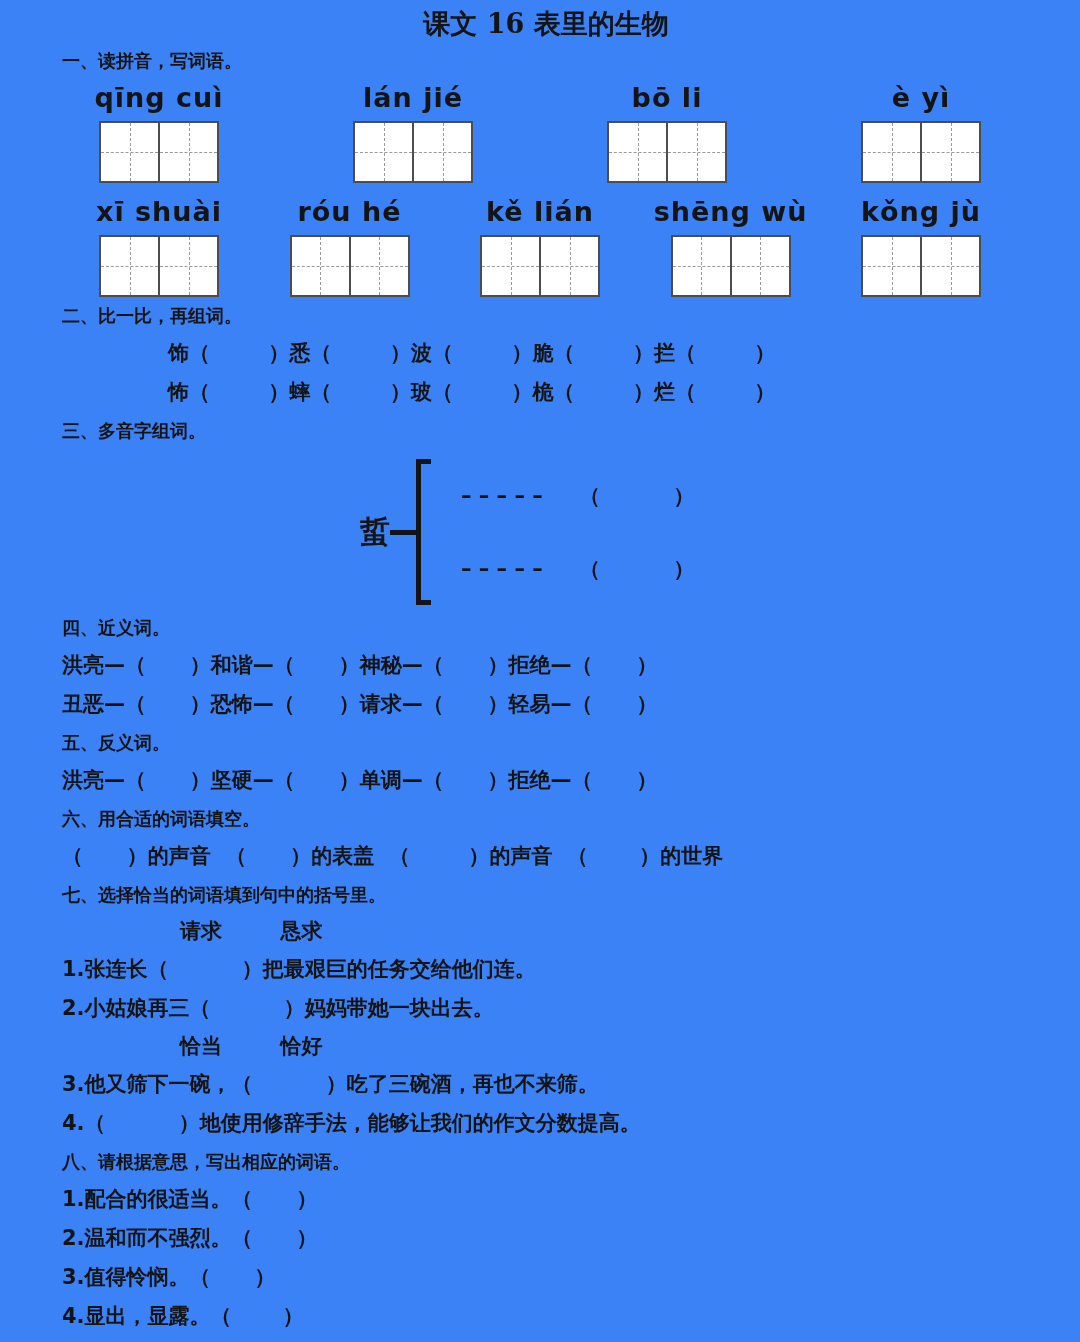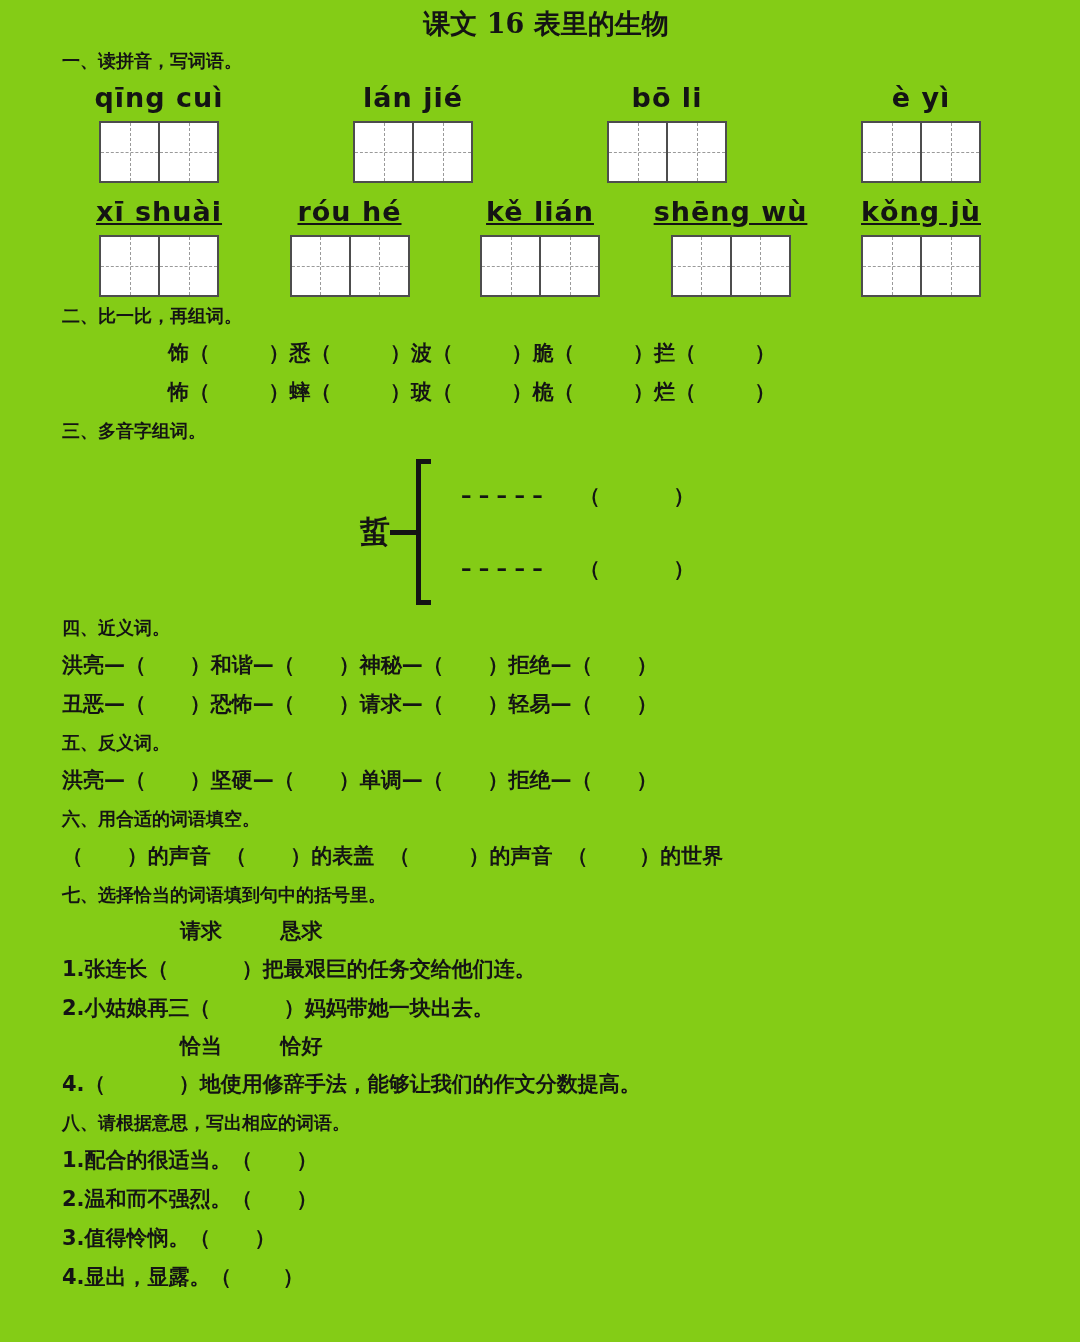--- a/index.html
+++ b/index.html
@@ -1,29 +1,29 @@
 <!DOCTYPE html>
 <html><head>
 <meta charset="utf-8">
 <style>
   html,body{margin:0;padding:0;background:#e9e9e9;}
   .page{
     width:1080px;height:1342px;box-sizing:border-box;
-    background:#84cc16;color:#141414;
+    background:#3b82f6;color:#141414;
     font-family:"DejaVu Sans",sans-serif;font-weight:700;
     padding:6px 50px 0 62px;overflow:hidden;position:relative;
   }
   .title{text-align:center;font-size:27px;line-height:36px;font-family:"DejaVu Serif","DejaVu Sans",serif;font-weight:700;}
   .heading{font-size:18px;line-height:37px;margin-top:0;white-space:pre-wrap;}
   .line{font-size:21px;line-height:39px;white-space:pre-wrap;}
   .indent-words{margin-left:106px;}
   .indent-bank{margin-left:118px;line-height:37px;}
   
   .py-grid-wrap{display:flex;justify-content:space-between;padding:0 14px 0 2px;margin-top:2px;text-align:right;}
-  .py-grid-wrap.second{margin-top:12px;text-decoration:underline;}
+  .py-grid-wrap.second{margin-top:12px;}
   .py-col{width:190px;display:flex;flex-direction:column;align-items:center;}
   .pinyin{font-size:27px;line-height:34px;font-weight:600;letter-spacing:1px;white-space:pre;}
   .grid{width:116px;height:58px;border:2px solid #4d4d4d;display:flex;margin-top:6px;background:#fff;}
   .cell{flex:1;position:relative;}
   .cell + .cell{border-left:2px solid #4d4d4d;}
   .cell::before{content:"";position:absolute;left:50%;top:0;bottom:0;border-left:1px dashed #9a9a9a;}
   .cell::after{content:"";position:absolute;top:50%;left:0;right:0;border-top:1px dashed #9a9a9a;}
   
   .poly{display:flex;align-items:center;margin:10px 0 4px 298px;}
   .poly-char{font-size:30px;line-height:30px;}
@@ -133,20 +133,21 @@
   <div class="line">洪亮—（      ）坚硬—（      ）单调—（      ）拒绝—（      ）</div>
 
   <div class="heading">六、用合适的词语填空。</div>
   <div class="line">（      ）的声音  （      ）的表盖  （        ）的声音  （       ）的世界</div>
 
   <div class="heading">七、选择恰当的词语填到句中的括号里。</div>
   <div class="line indent-bank">请求        恳求</div>
   <div class="line">1.张连长（          ）把最艰巨的任务交给他们连。</div>
   <div class="line">2.小姑娘再三（          ）妈妈带她一块出去。</div>
   <div class="line indent-bank">恰当        恰好</div>
+  <div class="line">3.他又筛下一碗，（          ）吃了三碗酒，再也不来筛。</div>
   <div class="line">4.（          ）地使用修辞手法，能够让我们的作文分数提高。</div>
 
   <div class="heading">八、请根据意思，写出相应的词语。</div>
   <div class="line">1.配合的很适当。（      ）</div>
   <div class="line">2.温和而不强烈。（      ）</div>
   <div class="line">3.值得怜悯。（      ）</div>
   <div class="line">4.显出，显露。（       ）</div>
 
 </div>
 

